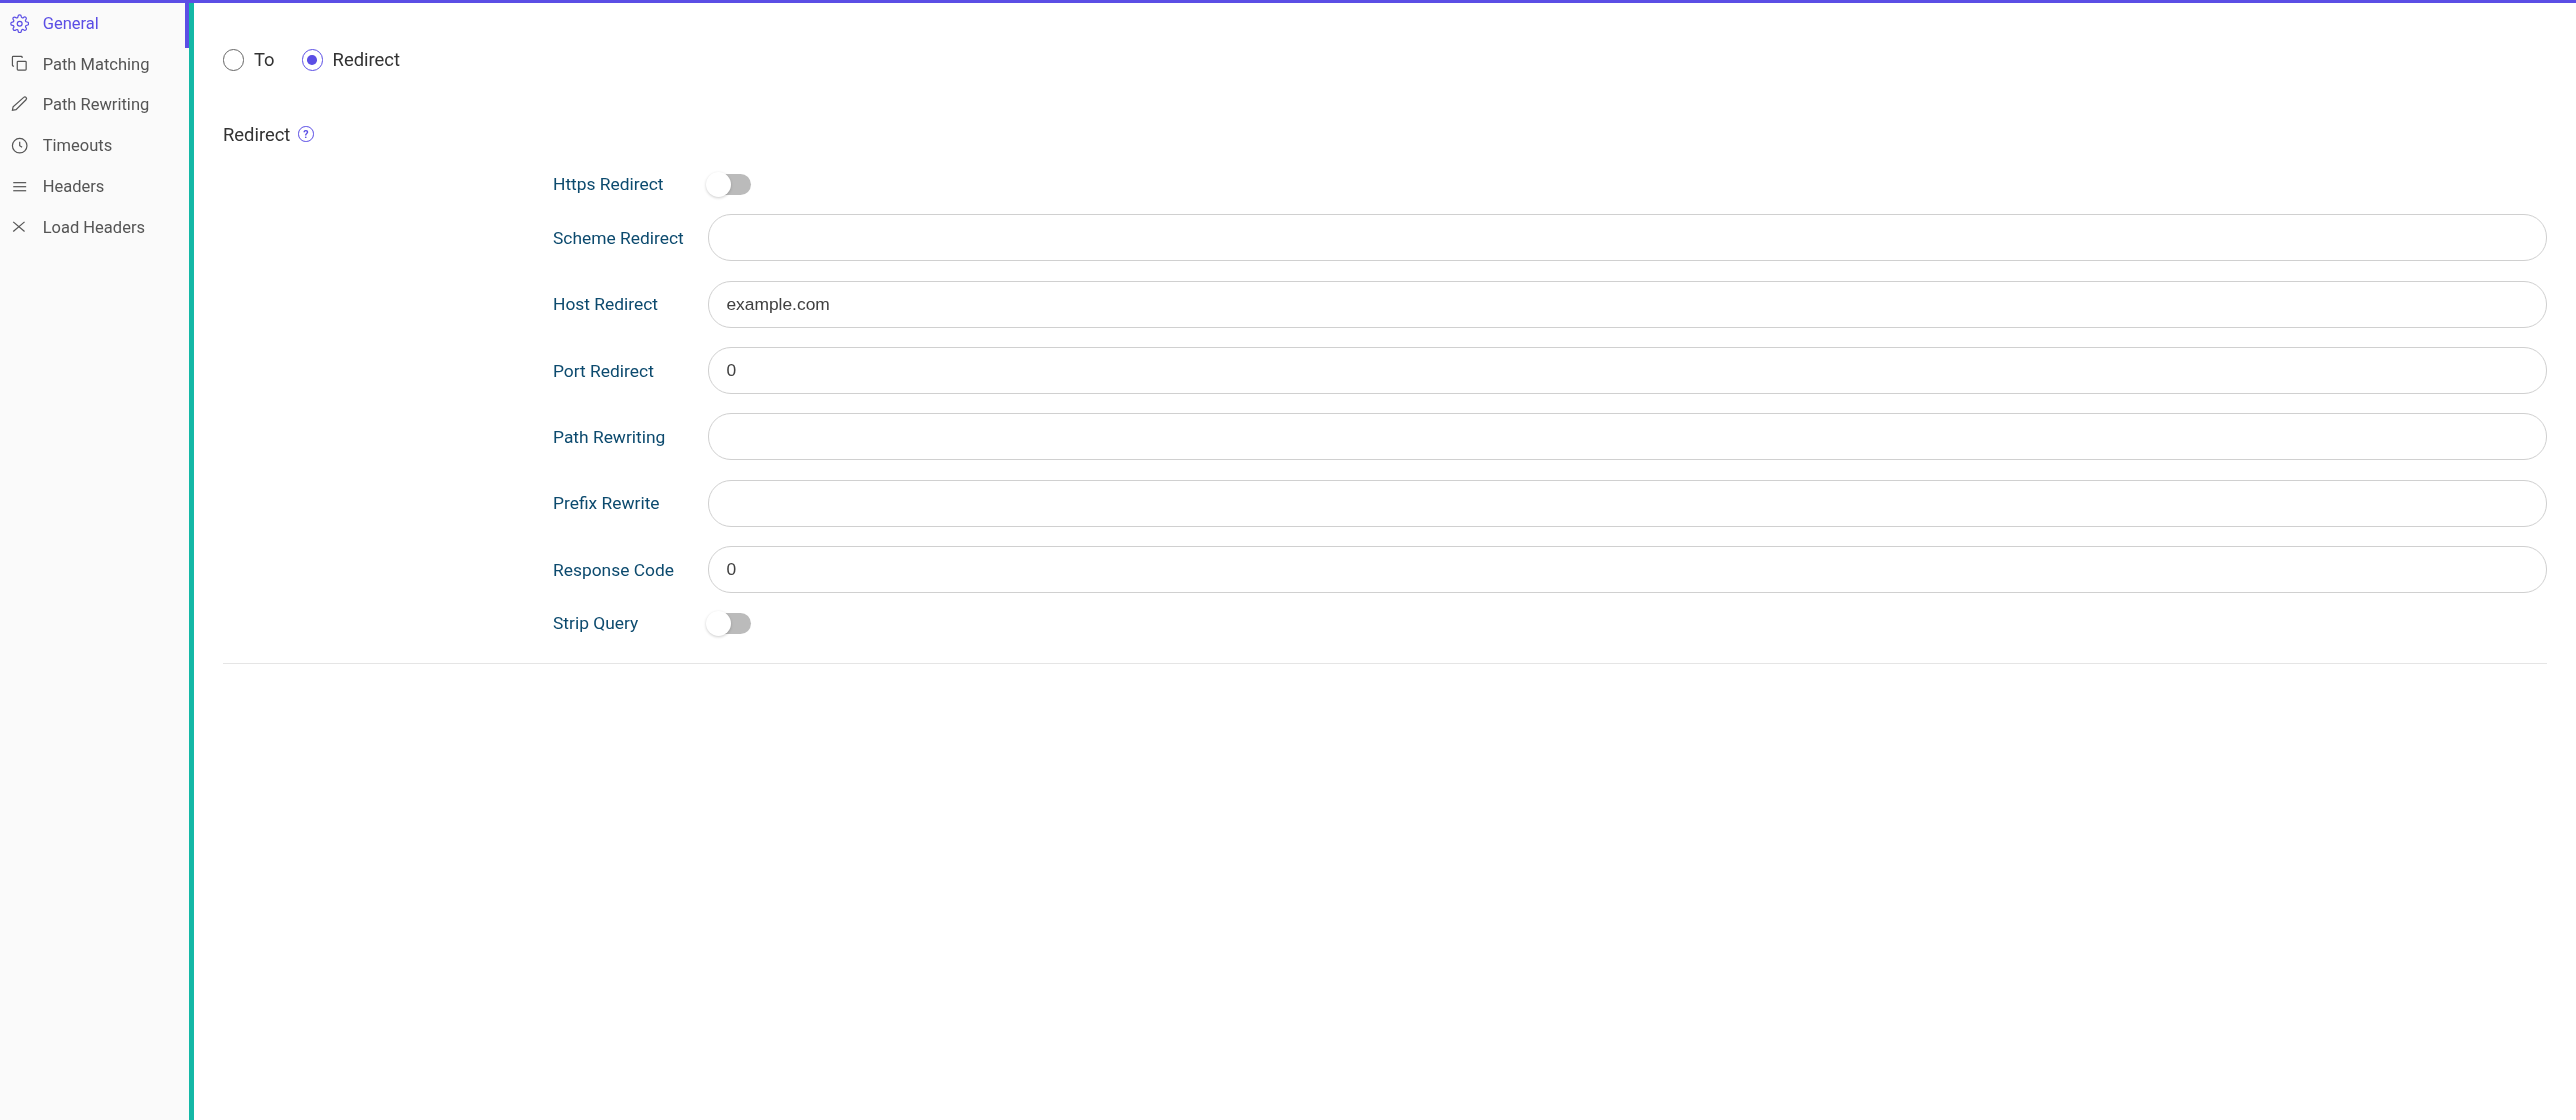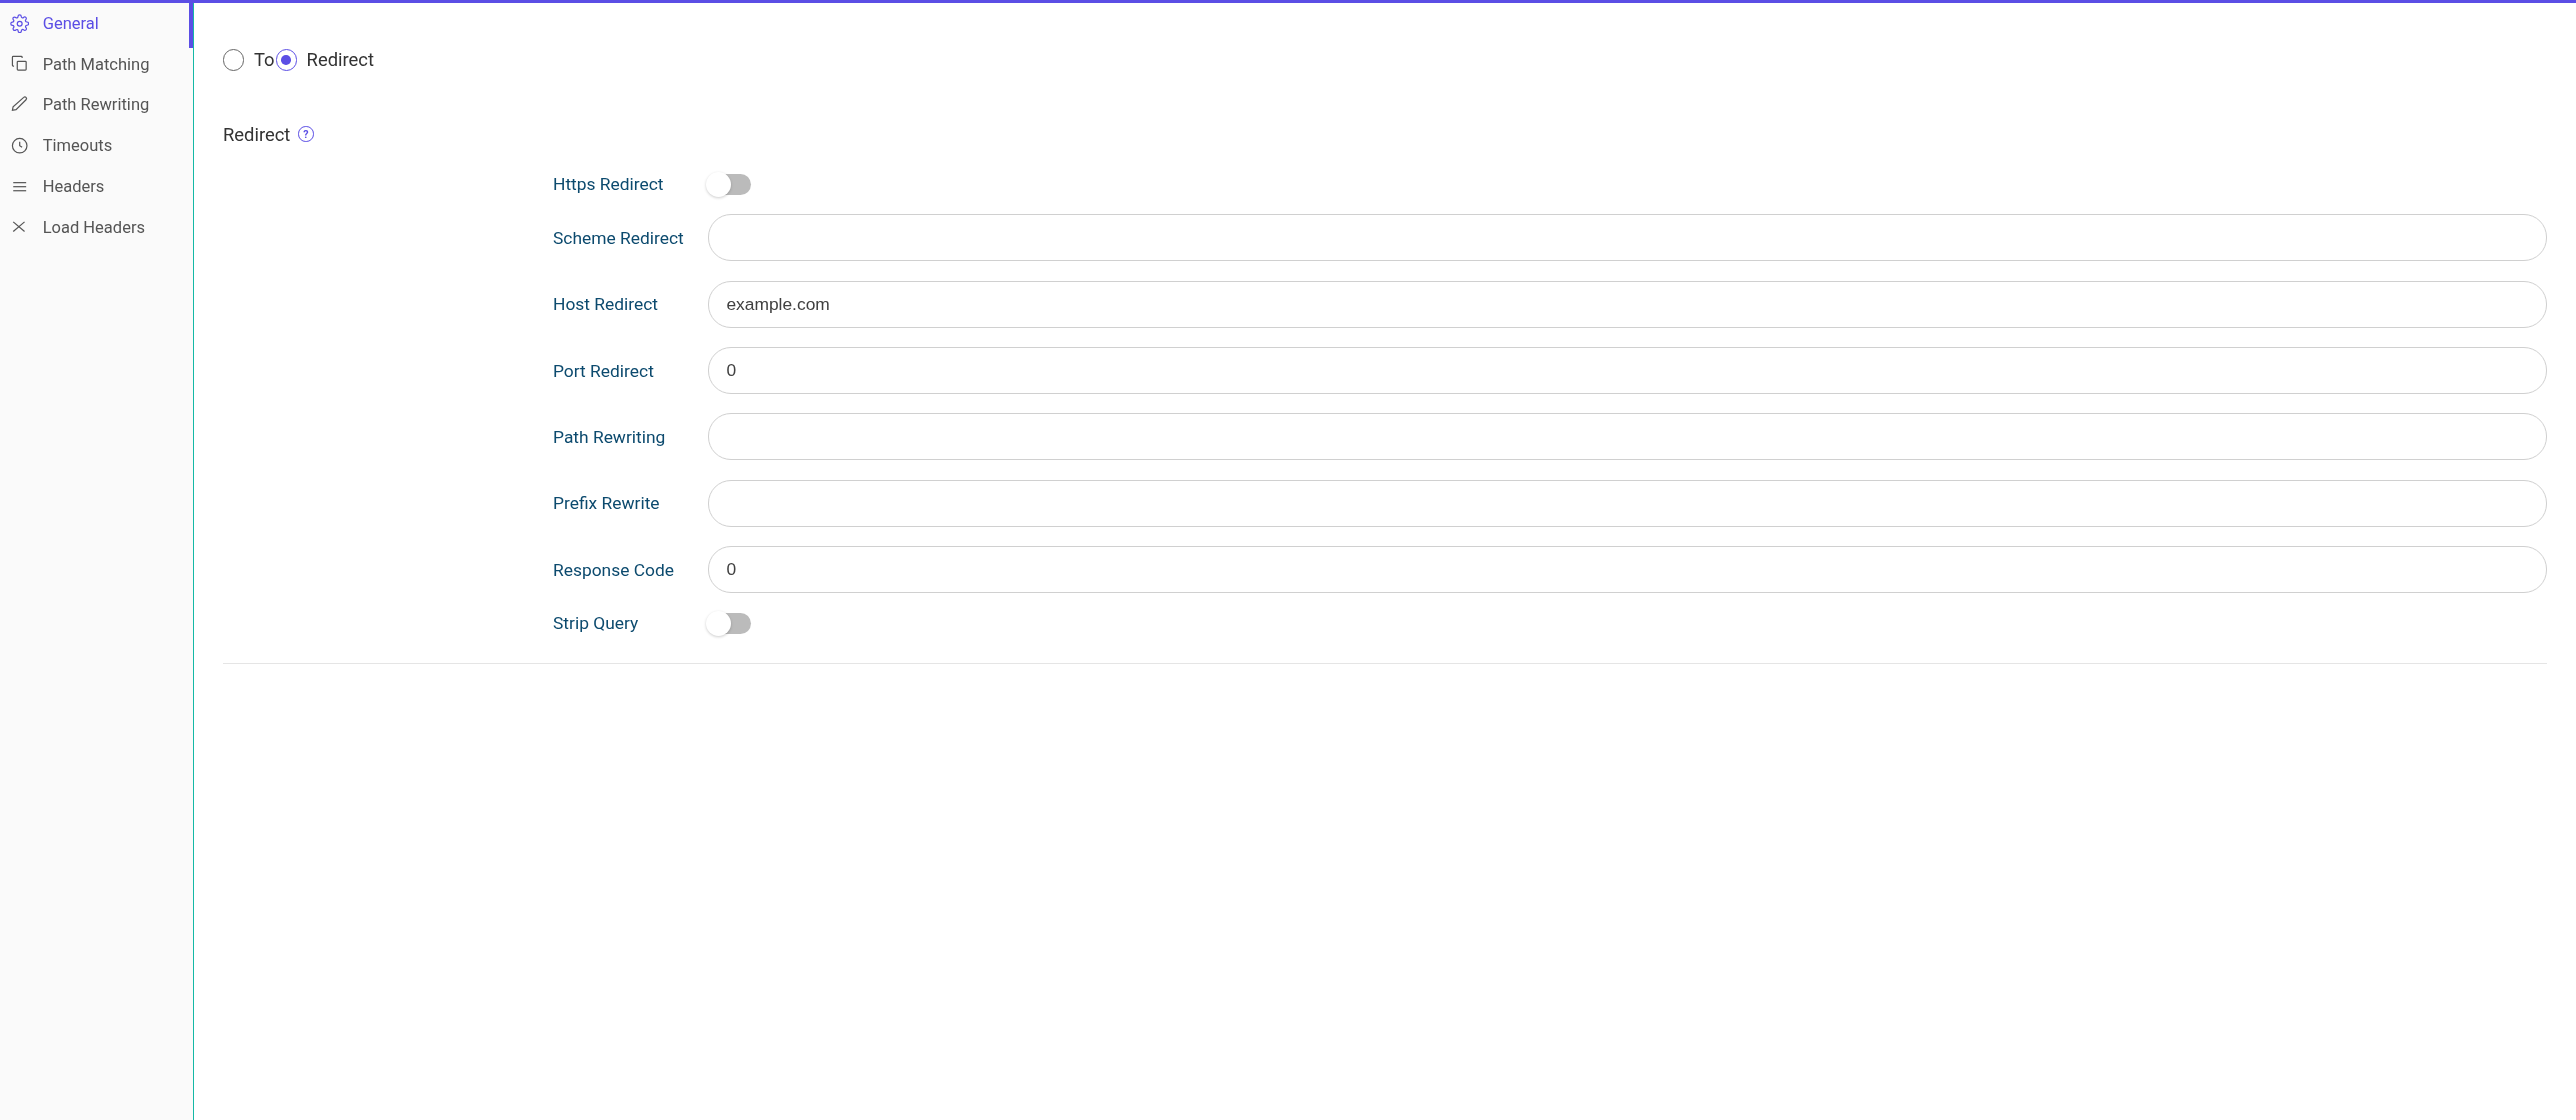--- a/index.html
+++ b/index.html
@@ -18,21 +18,21 @@
       background: #5b4ee5;
       width: 100%;
     }
     .layout {
       display: flex;
       min-height: calc(100vh - 2.9px);
     }
     .sidebar {
       width: 194px;
       background: #fafafa;
-      border-right: 1px solid #14b8a6;
+      border-right: 5px solid #14b8a6;
       padding-top: 0;
     }
     .sidebar-item {
       display: flex;
       align-items: center;
       gap: 13.6px;
       padding: 10.7px 7.8px 10.7px 9.7px;
       cursor: pointer;
       color: #555;
       font-size: 16.5px;
@@ -68,21 +68,21 @@
     .sidebar-item.active .icon svg {
       stroke: #5b4ee5;
     }
     .main {
       flex: 1;
       padding: 29px 29px 29px 29px;
     }
     .radio-row {
       display: flex;
       align-items: center;
-      gap: 1px;
+      gap: 27px;
       margin-bottom: 53px;
       margin-top: 17.4px;
     }
     .radio-group {
       display: flex;
       align-items: center;
       gap: 9.7px;
     }
     .radio {
       width: 21.3px;

